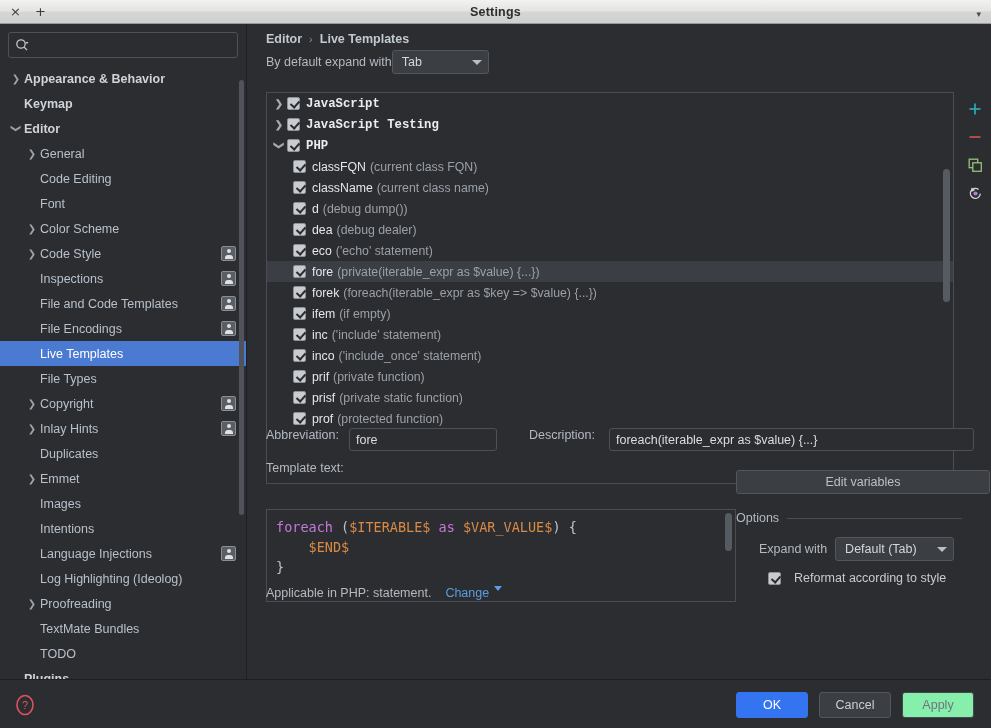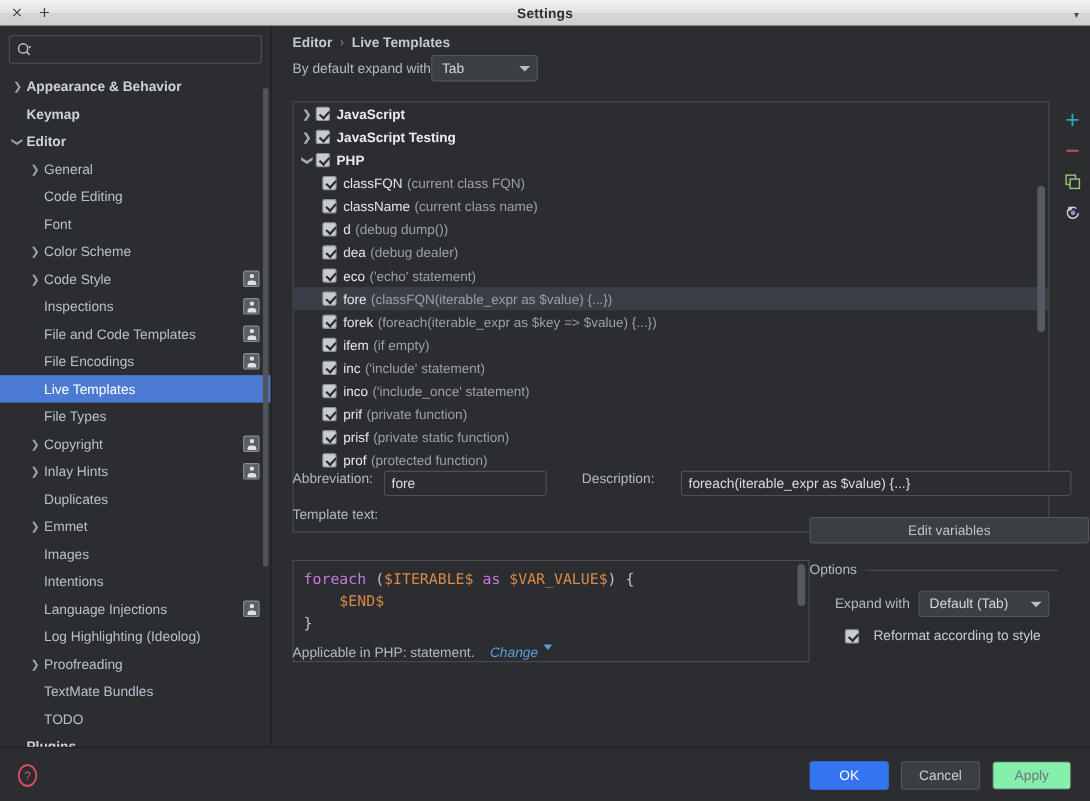--- a/index.html
+++ b/index.html
@@ -136,21 +136,21 @@
   .cb {
     width: 13px; height: 13px; flex: 0 0 13px; margin-right: 6px;
     background: #c8cbd0; border: 1px solid #8e9298; border-radius: 2px; position: relative;
   }
   .cb::after {
     content: ""; position: absolute; left: 3.5px; top: 1px;
     width: 4px; height: 7px; border: solid #2b2d30;
     border-width: 0 2px 2px 0; transform: rotate(42deg);
   }
   .tpl-row .abbr { color: #e3e6ea; }
-  .tpl-row.group .abbr { color: #e9ecf0; }
+  .tpl-row.group .abbr { color: #e9ecf0; font-family: Liberation Mono, monospace; }
   .tpl-row .desc { color: #9aa0a8; margin-left: 4px; font-weight: normal; }
   #list-scrollbar {
     position: absolute; right: 3px; top: 76px; width: 7px; height: 133px;
     background: #565a61; border-radius: 4px;
   }
 
   
   #list-toolbar {
     position: absolute; left: 712px; top: 68px; width: 30px; height: 392px;
     display: flex; flex-direction: column; align-items: center; gap: 6px; padding-top: 6px;
@@ -166,21 +166,21 @@
     align-items: flex-start; width: 708px;
   }
   .field-label { font-size: 12.5px; color: #b4bac2; }
   .text-field {
     height: 23px; background: #2b2d30; border: 1px solid #4d5056; border-radius: 3px;
     color: #d9dce1; font-size: 12.5px; padding: 0 6px; outline: none;
     font-family: "Liberation Sans", sans-serif;
   }
   #abbr-input { width: 148px; margin-left: 10px; }
   #desc-label { margin-left: 32px; }
-  #desc-input { width: 372px; margin-left: 24px; }
+  #desc-input { width: 372px; margin-left: 14px; }
 
   
   #tt-label { position: absolute; left: 18px; top: 437px; font-size: 12.5px; color: #b4bac2; }
   #editor {
     position: absolute; left: 18px; top: 457px; width: 470px; height: 93px;
     background: #2b2d30; border: 1px solid #4a4d53; padding: 7px 9px;
     font-family: "DejaVu Sans Mono", monospace; font-size: 13.5px; line-height: 20px;
     overflow: hidden; white-space: pre; margin-top: 28px;
   }
   .kw { color: #c678dd; }
@@ -214,21 +214,21 @@
     display: flex; align-items: center; gap: 7px; margin-top: 10px; padding-left: 32px;
   }
   #reformat-row .lab { font-size: 12.5px; color: #c6cbd2; }
 
   
   #applicable {
     position: absolute; left: 18px; top: 562px; display: flex;
     align-items: center; gap: 14px; font-size: 12.5px; color: #b4bac2;
   }
   #change-link {
-    color: #5b9de0; display: inline-flex; align-items: flex-start; gap: 5px; cursor: default; font-style: italic;
+    color: #5b9de0; display: inline-flex; align-items: flex-start; gap: 5px; cursor: default;
   }
   #change-link .dn {
     width: 0; height: 0; border-left: 4px solid transparent;
     border-right: 4px solid transparent; border-top: 5px solid #5b9de0;
   }
 
   
   #footer {
     position: absolute; left: 0; top: 655px; width: 991px; height: 49px;
     background: #2b2d30; border-top: 1px solid #1e1f22;
@@ -442,21 +442,21 @@
             <span class="desc">(debug dealer)</span>
           </div>
           <div class="tpl-row child">
             <span class="cb"></span>
             <span class="abbr">eco</span>
             <span class="desc">('echo' statement)</span>
           </div>
           <div class="tpl-row child selected">
             <span class="cb"></span>
             <span class="abbr">fore</span>
-            <span class="desc">(classFQN(iterable_expr as $value) {...})</span>
+            <span class="desc">(private(iterable_expr as $value) {...})</span>
           </div>
           <div class="tpl-row child">
             <span class="cb"></span>
             <span class="abbr">forek</span>
             <span class="desc">(foreach(iterable_expr as $key =&gt; $value) {...})</span>
           </div>
           <div class="tpl-row child">
             <span class="cb"></span>
             <span class="abbr">ifem</span>
             <span class="desc">(if empty)</span>

